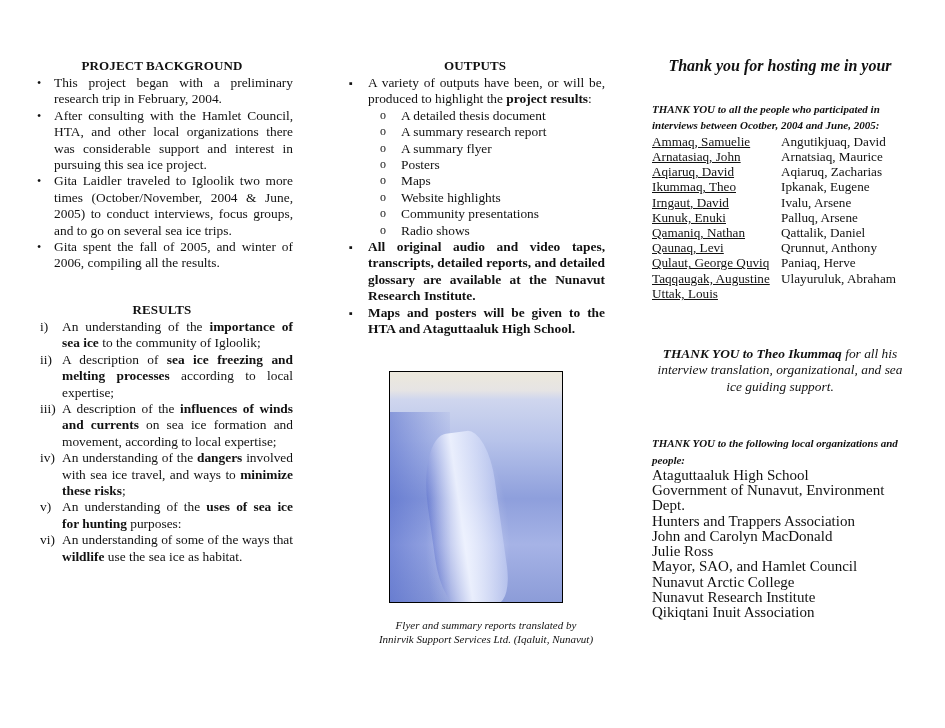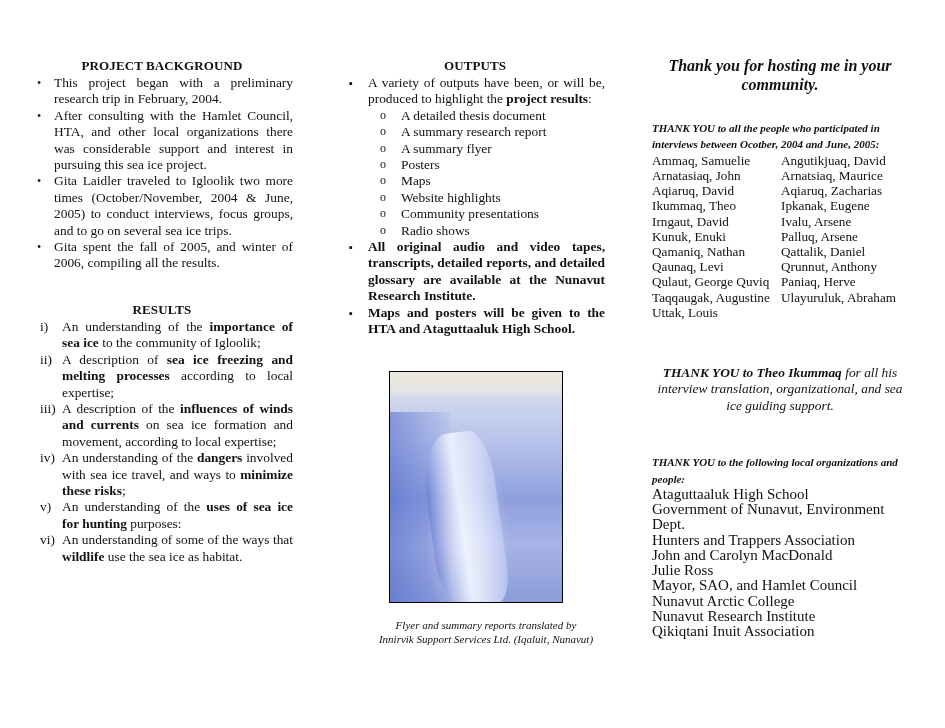--- a/index.html
+++ b/index.html
@@ -56,21 +56,21 @@
     font-style: italic; font-size: 11px; line-height: 14px;
   }
 
   .thanks-host {
     font-style: italic; font-weight: bold; font-size: 16px; line-height: 19px;
     text-align: center; margin: 0 0 26px 0;
   }
   .bi-head { font-style: italic; font-weight: bold; font-size: 11px; line-height: 16.4px; }
   table.names { border-collapse: collapse; margin: 0; }
   table.names td { padding: 0; vertical-align: top; white-space: nowrap; line-height: 15.2px; font-size: 13.2px; }
-  table.names td.c1 { width: 129px; }
+  table.names td.c1 { width: 129px; text-decoration: underline; }
   .theo {
     margin-top: 45px; text-align: center; font-style: italic; line-height: 16.4px;
   }
   .orgs-head { margin-top: 40px; }
   ul.plain { list-style: none; margin: 0; padding: 0; }
   ul.plain li { line-height: 15.2px; font-size: 15px; }
 </style>
 </head>
 <body>
 
@@ -132,21 +132,20 @@
   </div>
   <div class="caption">
     <div>Flyer and summary reports translated by</div>
     <div>Innirvik Support Services Ltd. (Iqaluit, Nunavut)</div>
   </div>
 </div>
 
 <div class="col" id="col-right">
   <div class="thanks-host">
     <div>Thank you for hosting me in your</div>
-    <div>community.</div>
   </div>
 
   <div class="bi-head">THANK YOU to all the people who participated in interviews between Ocotber, 2004 and June, 2005:</div>
   <table class="names">
     <tbody>
       <tr>
           <td class="c1">Ammaq, Samuelie</td>
           <td>Angutikjuaq, David</td>
         </tr>
       <tr>

